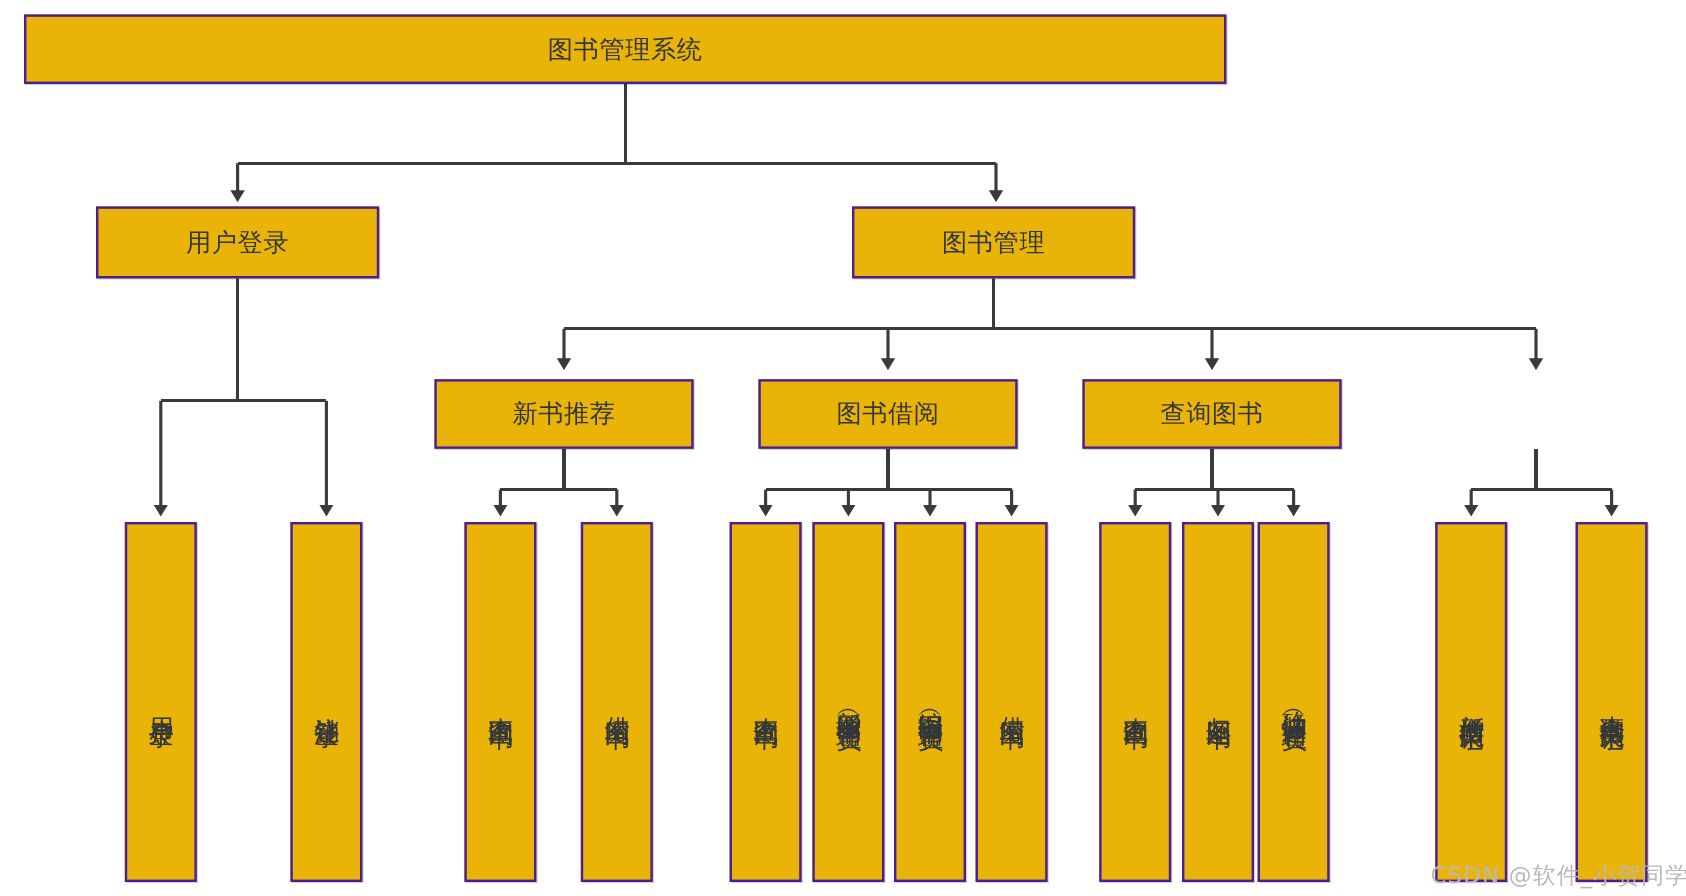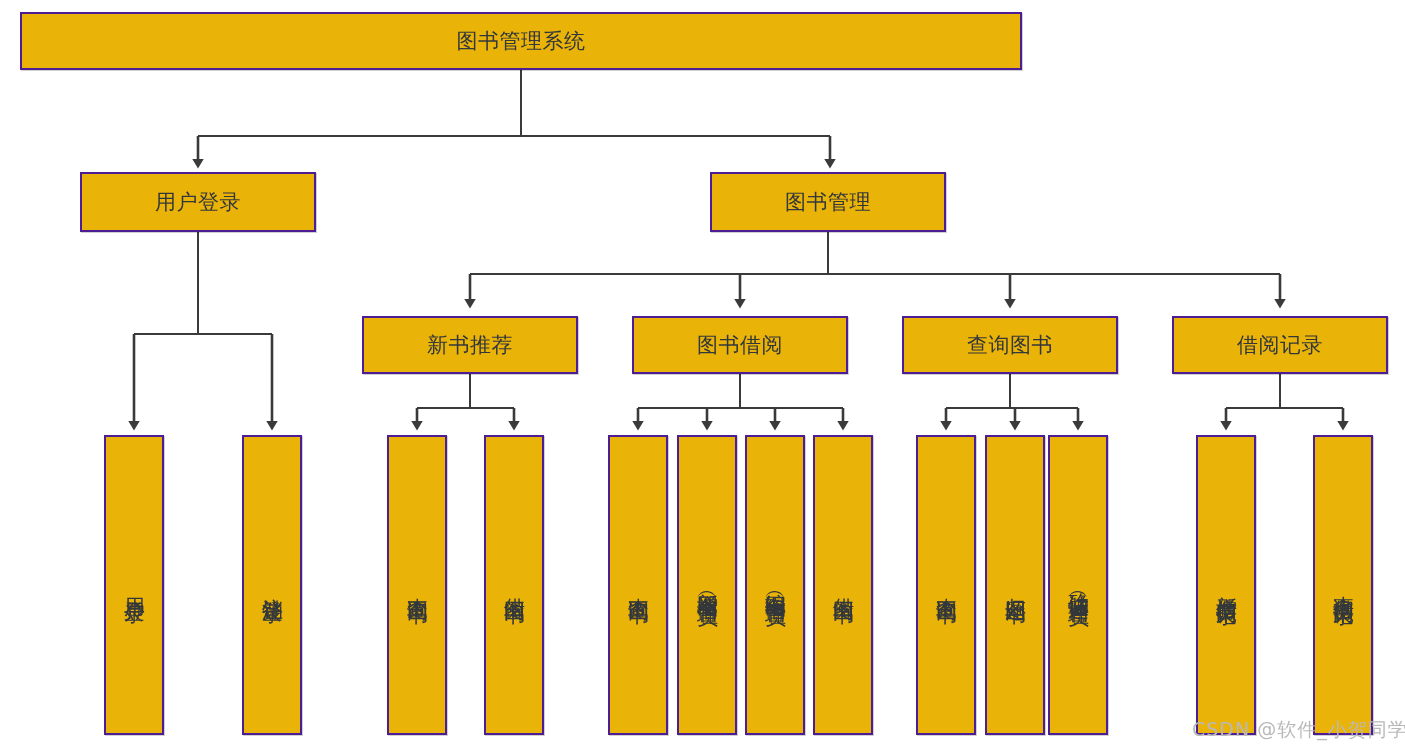--- a/index.html
+++ b/index.html
@@ -127,23 +127,20 @@
 
   <div class="node" style="left:362px;top:316px;width:216px;height:58px;">
     <span class="label">新书推荐</span>
   </div>
   <div class="node" style="left:632px;top:316px;width:216px;height:58px;">
     <span class="label">图书借阅</span>
   </div>
   <div class="node" style="left:902px;top:316px;width:216px;height:58px;">
     <span class="label">查询图书</span>
   </div>
-  <div class="node" style="left:1172px;top:316px;width:216px;height:58px;">
-    <span class="label">借阅记录</span>
-  </div>
 
   <div class="node vertical" style="left:104px;top:435px;width:60px;height:300px;">
     <span class="label">用户登录</span>
   </div>
   <div class="node vertical" style="left:242px;top:435px;width:60px;height:300px;">
     <span class="label">注销登录</span>
   </div>
   <div class="node vertical" style="left:387px;top:435px;width:60px;height:300px;">
     <span class="label">查询图书</span>
   </div>

